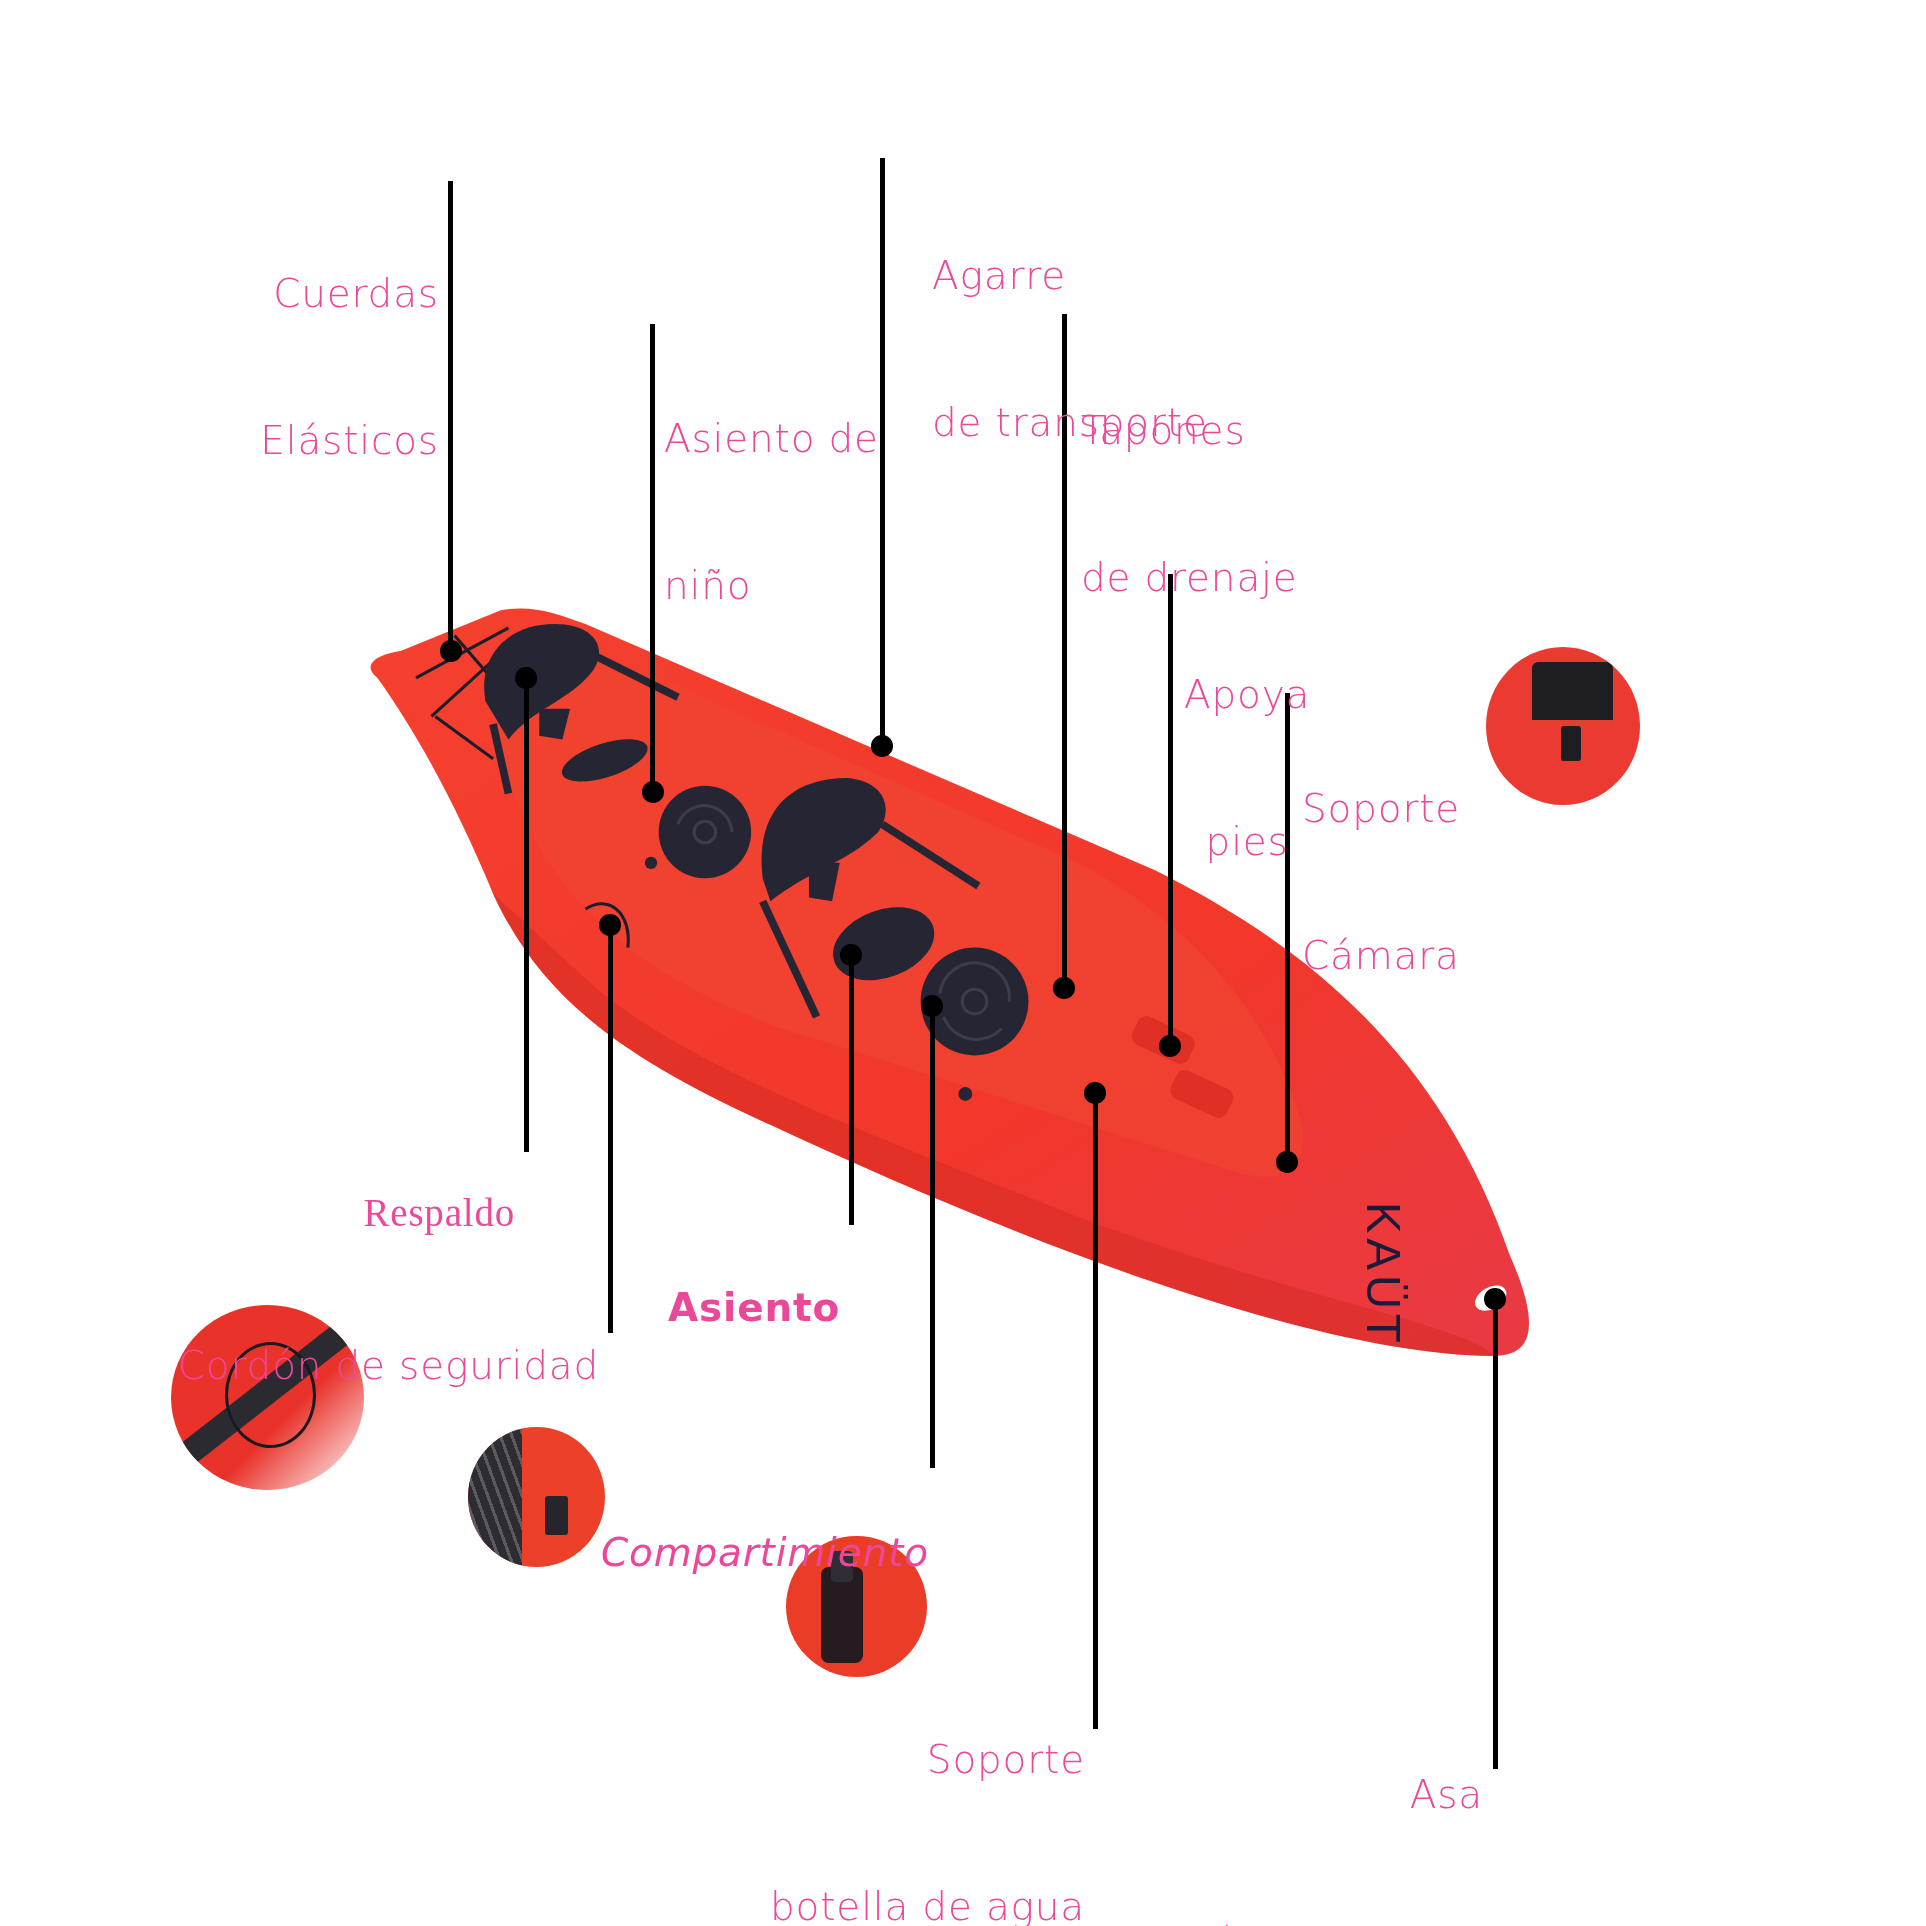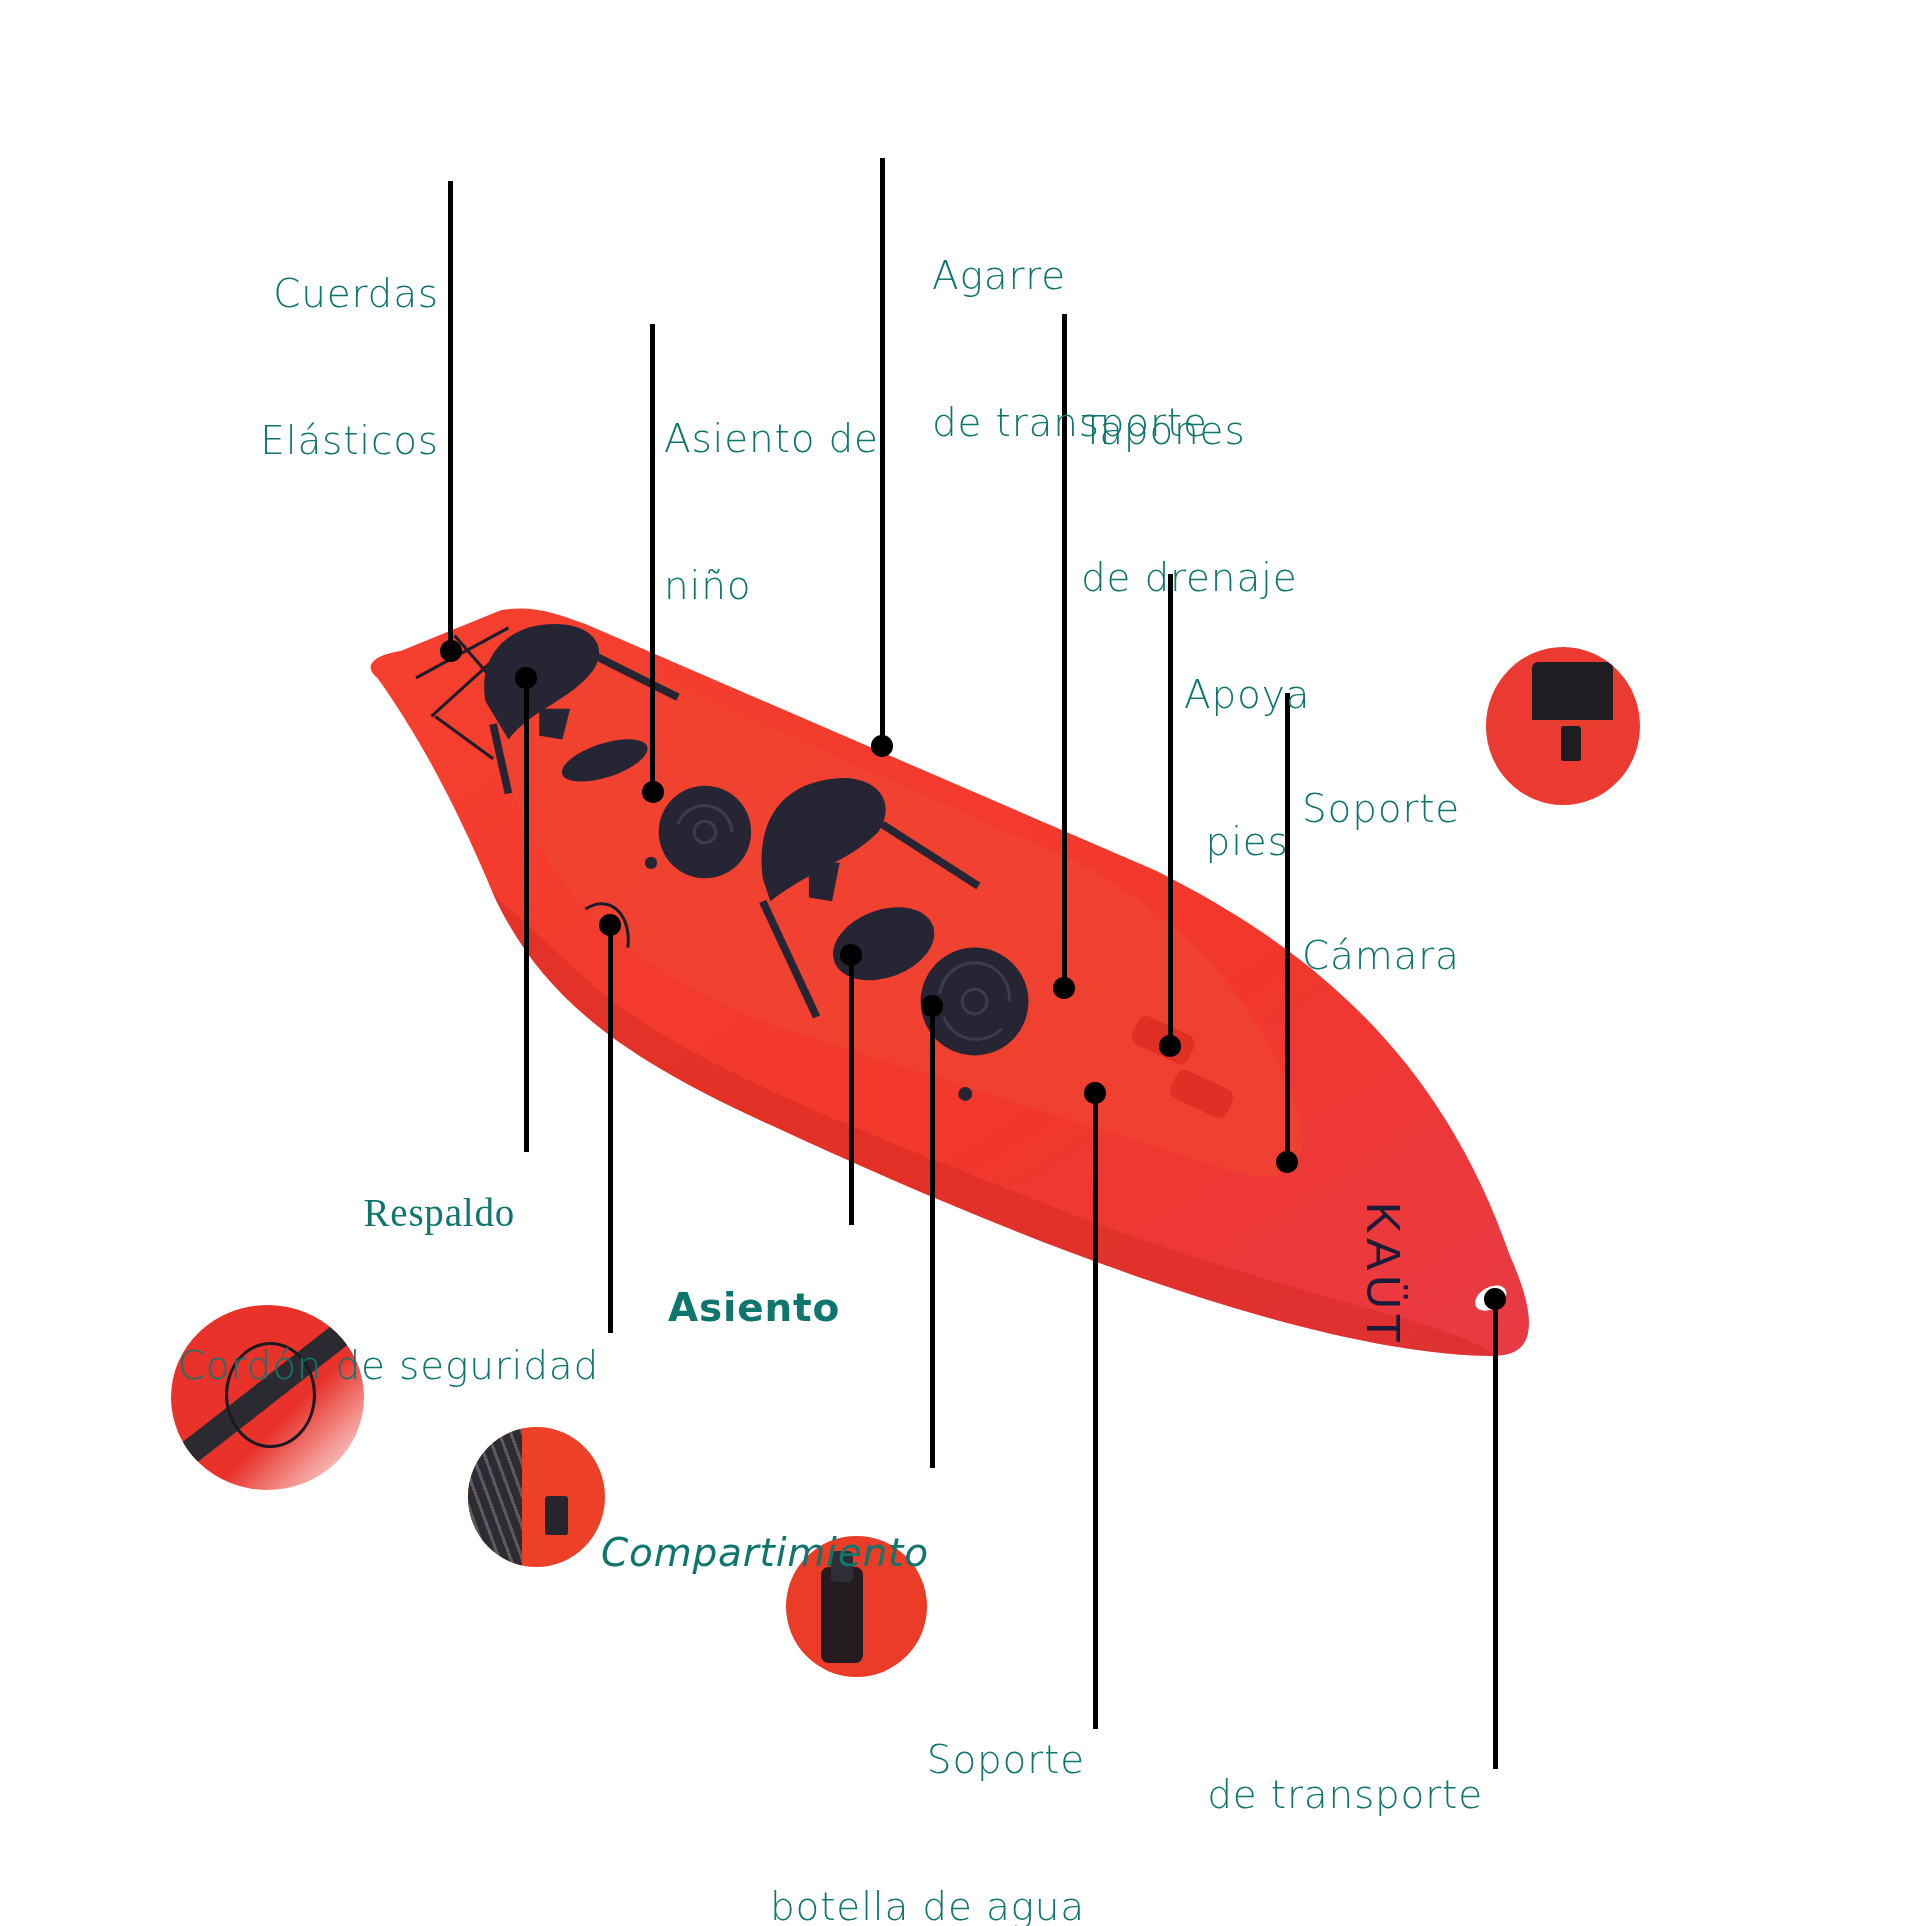--- a/index.html
+++ b/index.html
@@ -1,17 +1,17 @@
 <!DOCTYPE html>
 <html style="font-size:12.3px"><head>
 <meta charset="utf-8">
 <style>
   html,body{margin:0;padding:0;background:#ffffff;}
   body{width:1926px;height:1926px;position:relative;overflow:hidden;font-family:"DejaVu Sans","Liberation Sans",sans-serif;color:#111;}
-  .label{position:absolute;font-size:39px;line-height:49px;font-weight:300;letter-spacing:0.8px;white-space:pre;color:#0f766e;}
+  .label{position:absolute;font-size:39px;line-height:49px;font-weight:300;letter-spacing:0.8px;white-space:pre;color:#ec4899;}
   .label.right{text-align:right;}
   .vline{position:absolute;width:4.6px;background:#000;}
   .dot{position:absolute;width:21.6px;height:21.6px;border-radius:50%;background:#000;margin-left:-10.8px;margin-top:-10.8px;}
   svg{position:absolute;left:0;top:0;}
   .inset{position:absolute;border-radius:50%;overflow:hidden;}
 </style>
 </head>
 <body>
 
 <svg width="1926" height="1926" viewBox="0 0 2500 2500">
@@ -179,15 +179,16 @@
 <div class="label right" style="left:601px;top:1430px;width:322px;font-style:italic;">
   <div>Compartimiento</div>
 </div>
 
 <div class="label right" style="left:763px;top:1637px;width:322px;">
   <div>Soporte</div>
   <div>botella de agua</div>
 </div>
 
 <div class="label right" style="left:1171px;top:1672px;width:312px;">
+  <div>Asa</div>
   <div>de transporte</div>
 </div>
 
 
 </body></html>

